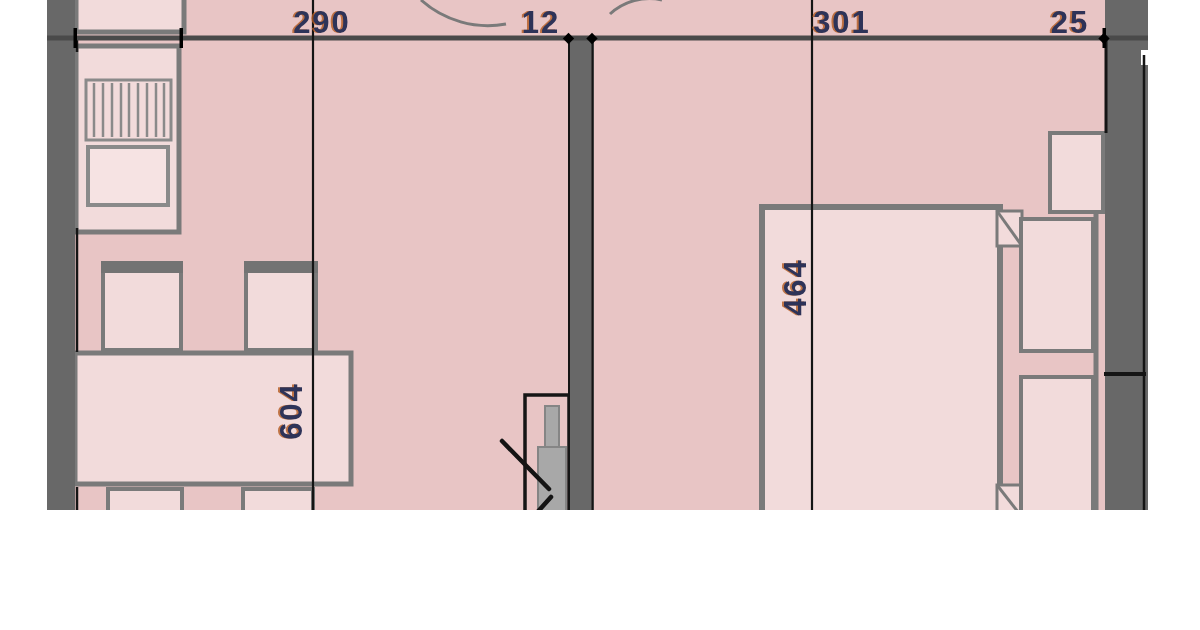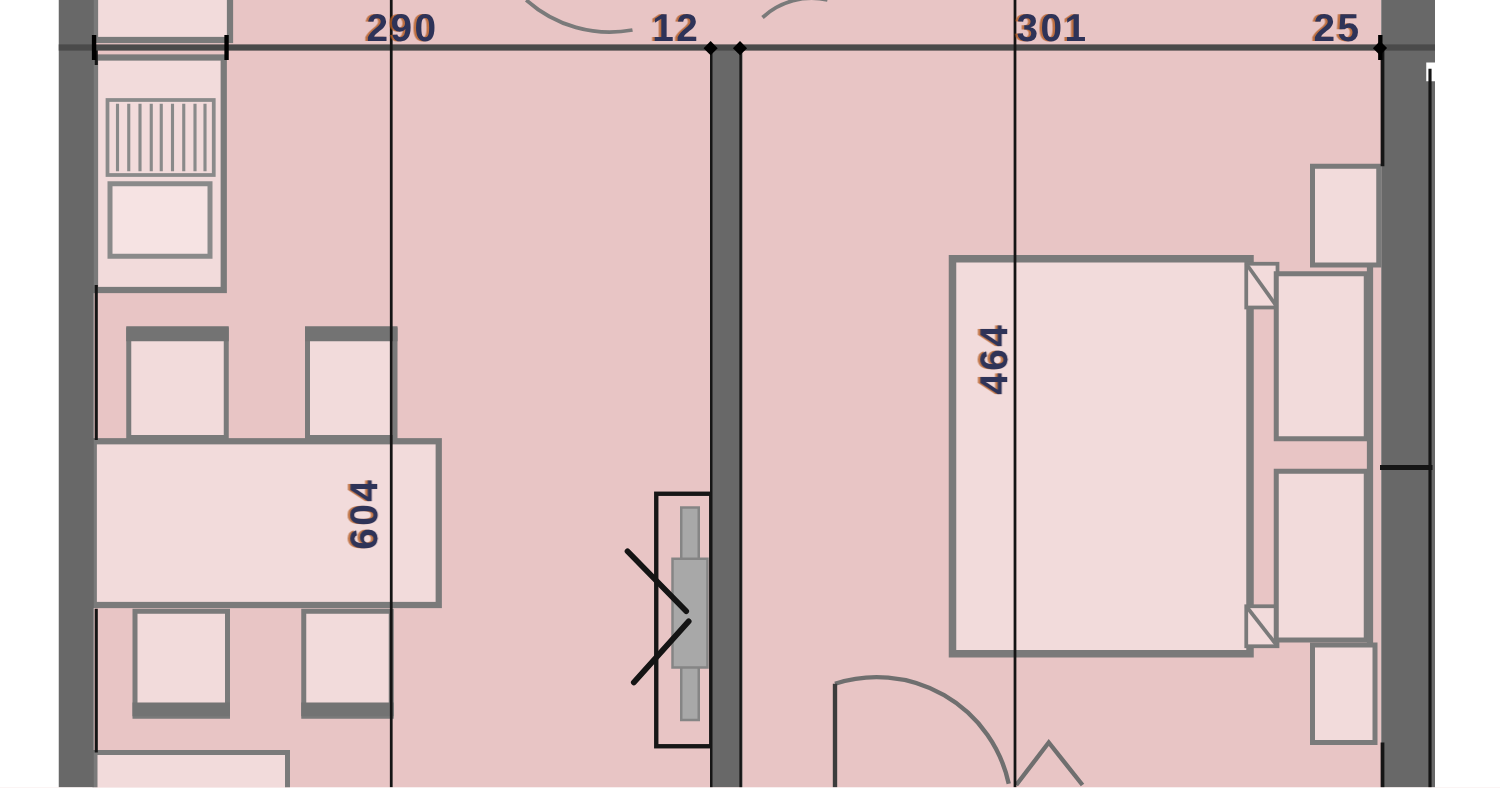--- a/index.html
+++ b/index.html
@@ -1,16 +1,16 @@
 <!DOCTYPE html>
 <html><head>
 <meta charset="utf-8">
 <style>
   html,body{margin:0;padding:0;background:#ffffff;}
-  .stage{position:relative;width:1200px;height:630px;background:#ffffff;overflow:hidden;}
+  .stage{position:relative;width:1200px;height:510px;background:#ffffff;overflow:hidden;}
   svg{position:absolute;left:0;top:0;display:block;}
   text.dim{
     font-family:"Liberation Sans","DejaVu Sans",sans-serif;
     font-weight:bold;font-size:31px;letter-spacing:2px;
     fill:#2e3358;
   }
   .fringe{filter:drop-shadow(-2px 0 0 rgba(179,90,32,0.8));}
 </style>
 </head>
 <body>

